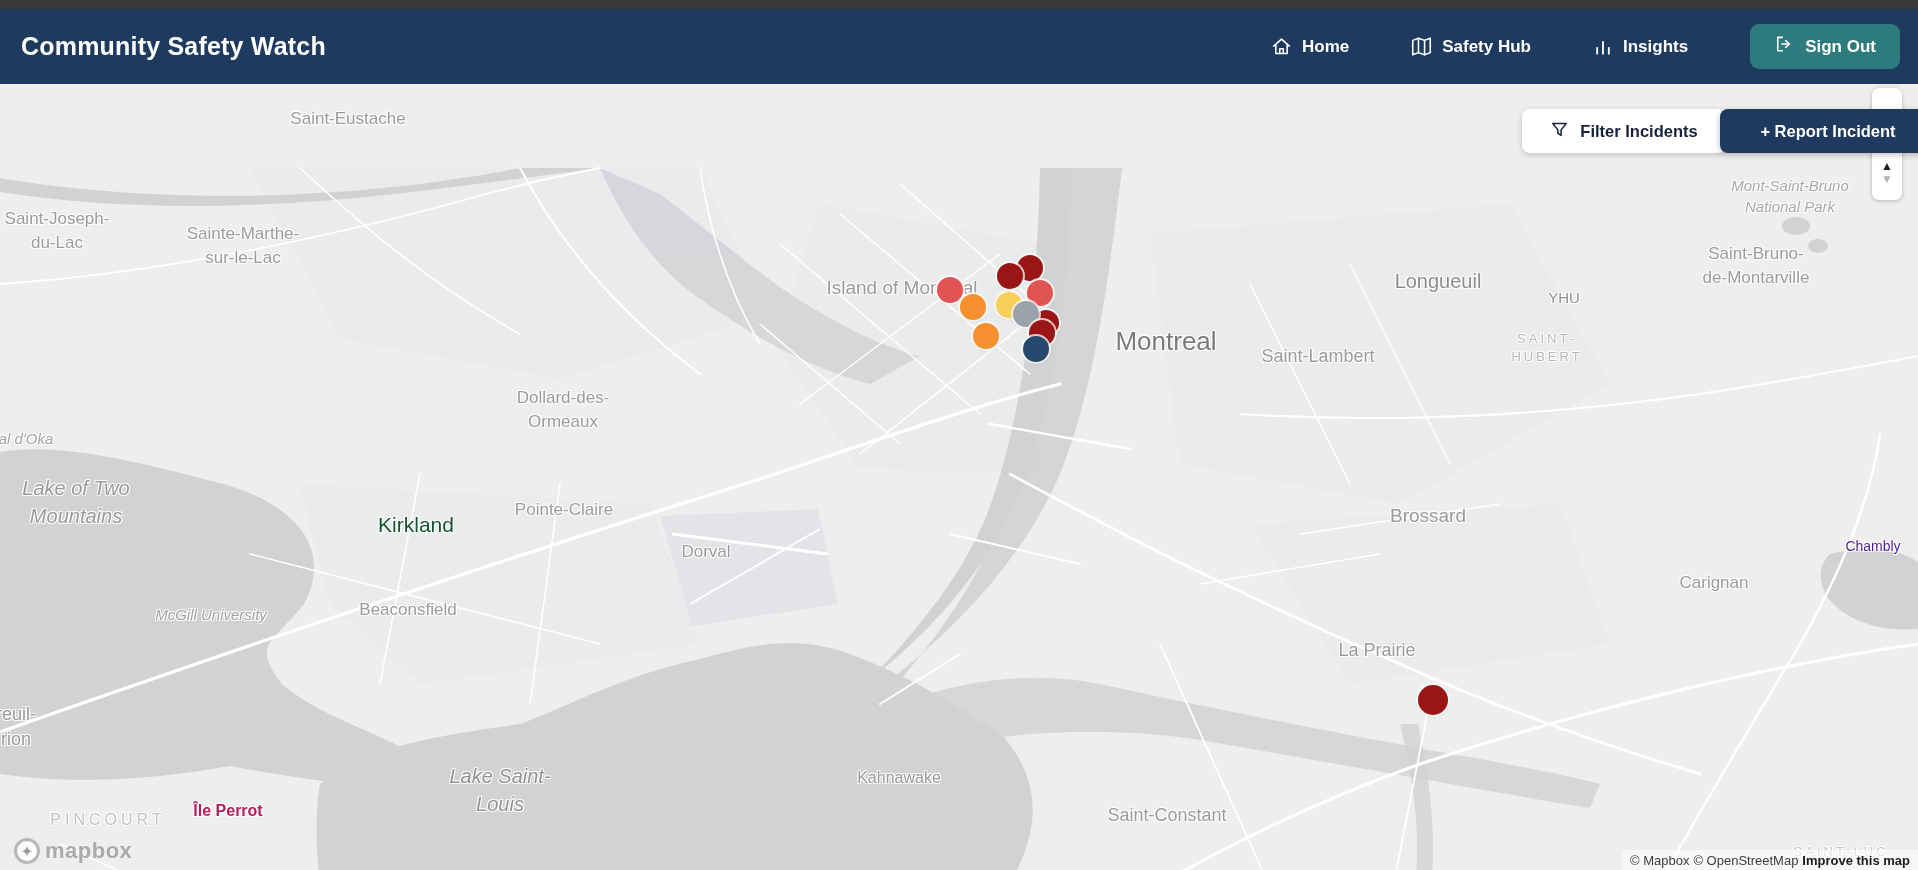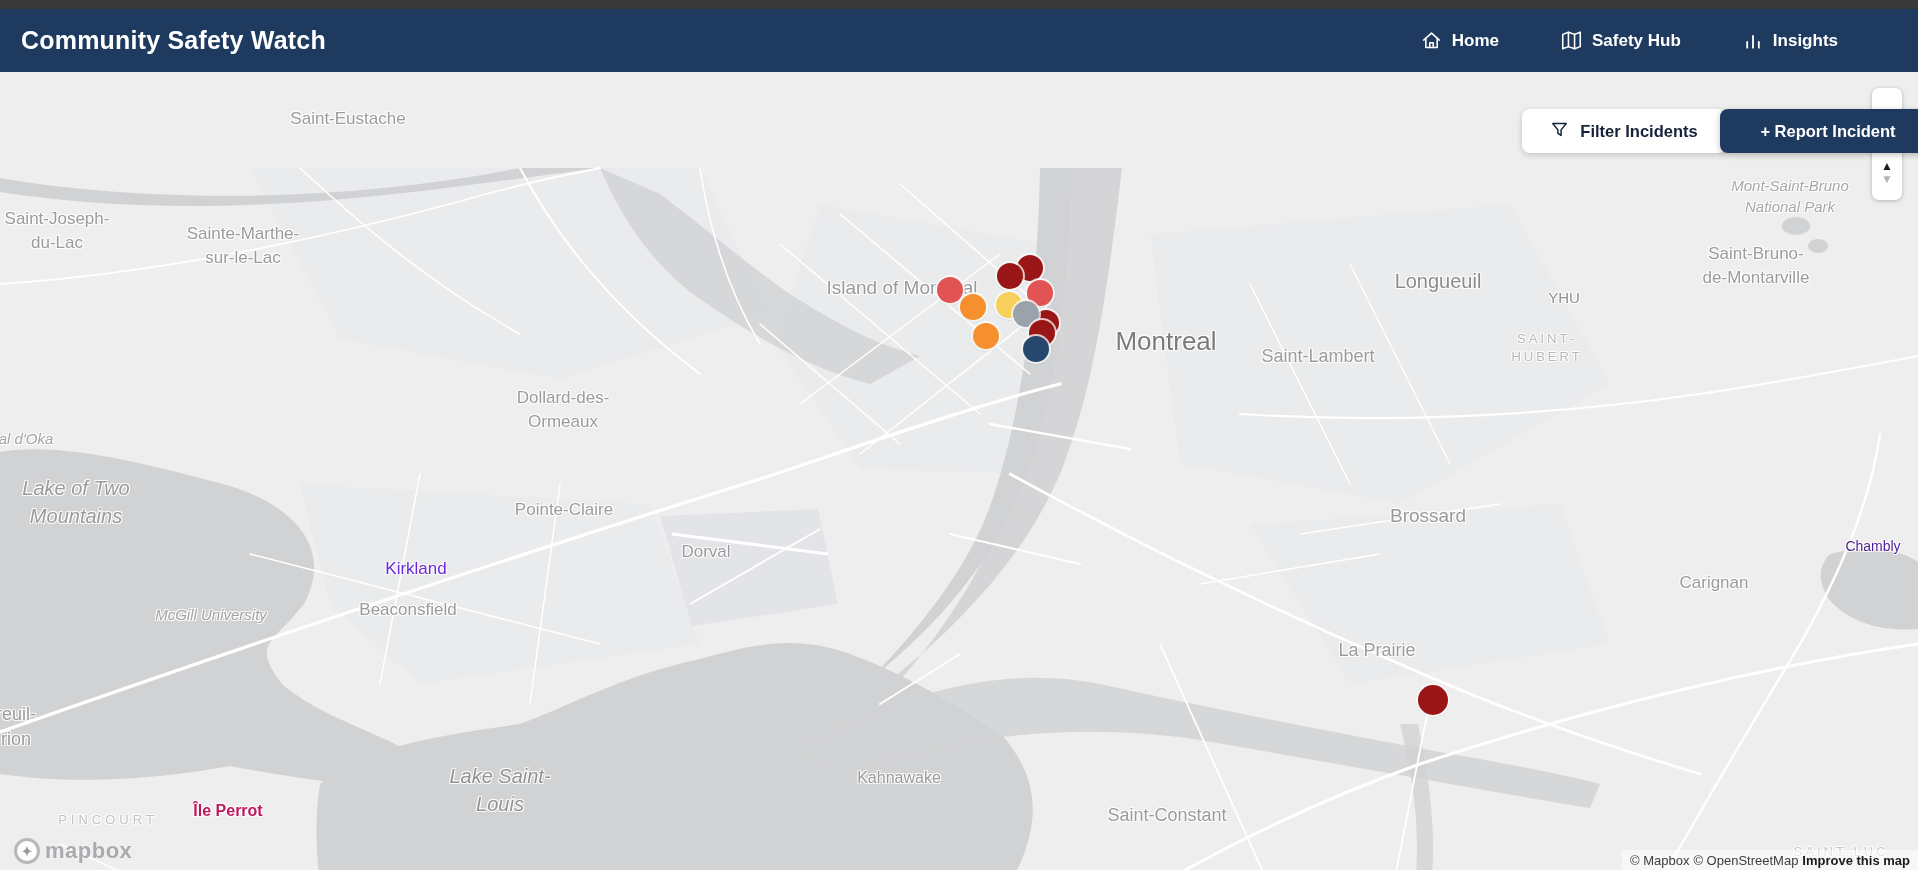--- a/index.html
+++ b/index.html
@@ -3,21 +3,21 @@
 <meta charset="utf-8">
 <style>
   * { margin:0; padding:0; box-sizing:border-box; }
   html,body { width:1918px; height:870px; overflow:hidden; font-family:"Liberation Sans", sans-serif; }
   #stage { position:relative; width:1918px; height:870px; background:#eeeeef; overflow:hidden; }
 
   
   .top-strip { position:absolute; left:0; top:0; width:1918px; height:9px; background:#393939; z-index:11; }
 
   
-  .header { position:absolute; left:0; top:9px; width:1918px; height:63px; background:#1e3a5f; z-index:10;
+  .header { position:absolute; left:0; top:9px; width:1918px; height:75px; background:#1e3a5f; z-index:10;
             display:flex; align-items:center; justify-content:space-between; padding:0 18px 0 21px; }
   .app-title { color:#ffffff; font-size:25px; font-weight:700; letter-spacing:0.2px; }
   .nav { display:flex; align-items:center; }
   .nav-item { display:flex; align-items:flex-end; gap:10px; color:#ffffff; font-size:17px; font-weight:600;
               margin-right:62px; cursor:pointer; }
   .nav-item svg { display:block; }
   .signout-btn { display:flex; align-items:center; gap:11px; background:#2e7b7d; color:#ffffff; border:none;
                  border-radius:9px; padding:0 24px; height:45px; font-size:17px; font-weight:700;
                  font-family:"Liberation Sans", sans-serif; cursor:pointer; }
 
@@ -187,21 +187,21 @@
         <div>Saint-Bruno-</div>
         <div>de-Montarville</div>
       </div>
       <div class="map-label" style="left: 563px; top: 410px; font-size: 17px; color: rgb(155, 155, 155);">
         <div>Dollard-des-</div>
         <div>Ormeaux</div>
       </div>
       <div class="map-label" style="left: 564px; top: 510px; font-size: 17px; color: rgb(155, 155, 155);">
         <div>Pointe-Claire</div>
       </div>
-      <div class="map-label" style="left: 416px; top: 525px; font-size: 17px; color: #6d28d9; margin-top: 44px;">
+      <div class="map-label" style="left: 416px; top: 525px; font-size: 21px; color: #14532d;">
         <div>Kirkland</div>
       </div>
       <div class="map-label" style="left: 706px; top: 552px; font-size: 17px; color: rgb(155, 155, 155);">
         <div>Dorval</div>
       </div>
       <div class="map-label" style="left: 408px; top: 610px; font-size: 17px; color: rgb(155, 155, 155);">
         <div>Beaconsfield</div>
       </div>
       <div class="map-label it" style="left: 211px; top: 614px; font-size: 15px; color: rgb(163, 163, 163);">
         <div>McGill University</div>
@@ -225,21 +225,21 @@
       <div class="map-label it" style="left: 500px; top: 790px; font-size: 20px; color: rgb(147, 147, 147);">
         <div>Lake Saint-</div>
         <div>Louis</div>
       </div>
       <div class="map-label" style="left: 899px; top: 778px; font-size: 16px; color: rgb(155, 155, 155);">
         <div>Kahnawake</div>
       </div>
       <div class="map-label" style="left: 228px; top: 811px; font-size: 16px; color: #be185d; font-weight: 600;">
         <div>Île Perrot</div>
       </div>
-      <div class="map-label" style="left: 108px; top: 820px; font-size: 13px; color: rgb(194, 194, 194); letter-spacing: 4px;">
+      <div class="map-label" style="left: 108px; top: 820px; font-size: 16px; color: rgb(194, 194, 194); letter-spacing: 4px;">
         <div>PINCOURT</div>
       </div>
       <div class="map-label" style="left: 1167px; top: 816px; font-size: 18px; color: rgb(155, 155, 155);">
         <div>Saint-Constant</div>
       </div>
       <div class="map-label" style="left: 1841px; top: 852px; font-size: 13px; color: rgb(198, 198, 198); letter-spacing: 3px;">
         <div>SAINT-LUC</div>
       </div>
     </div>
 
@@ -286,20 +286,30 @@
       <div class="nav-item">
         <span>
           <svg width="20" height="20" viewBox="0 0 24 24" fill="none" stroke="#ffffff" stroke-width="2.2" stroke-linecap="round">
             <path d="M5 20 V13"></path>
               <path d="M12 20 V6"></path>
               <path d="M19 20 V13"></path>
           </svg>
         </span>
         <span>Insights</span>
       </div>
+      <button class="signout-btn">
+        <span>
+          <svg width="20" height="20" viewBox="0 0 24 24" fill="none" stroke="#ffffff" stroke-width="1.9" stroke-linecap="round" stroke-linejoin="round">
+            <path d="M10 4 H4.5 V20 H10"></path>
+              <path d="M14 8 L18.5 12 L14 16"></path>
+              <path d="M18.5 12 H9.5"></path>
+          </svg>
+        </span>
+        <span>Sign Out</span>
+      </button>
     </div>
   </div>
 
   <button class="filter-btn">
     <span>
       <svg width="19" height="19" viewBox="0 0 24 24" fill="none" stroke="#16213a" stroke-width="1.9" stroke-linejoin="round">
         <path d="M3.5 4.5 H20.5 L14 12.5 V19.5 L10 17 V12.5 Z"></path>
       </svg>
     </span>
     <span>Filter Incidents</span>

